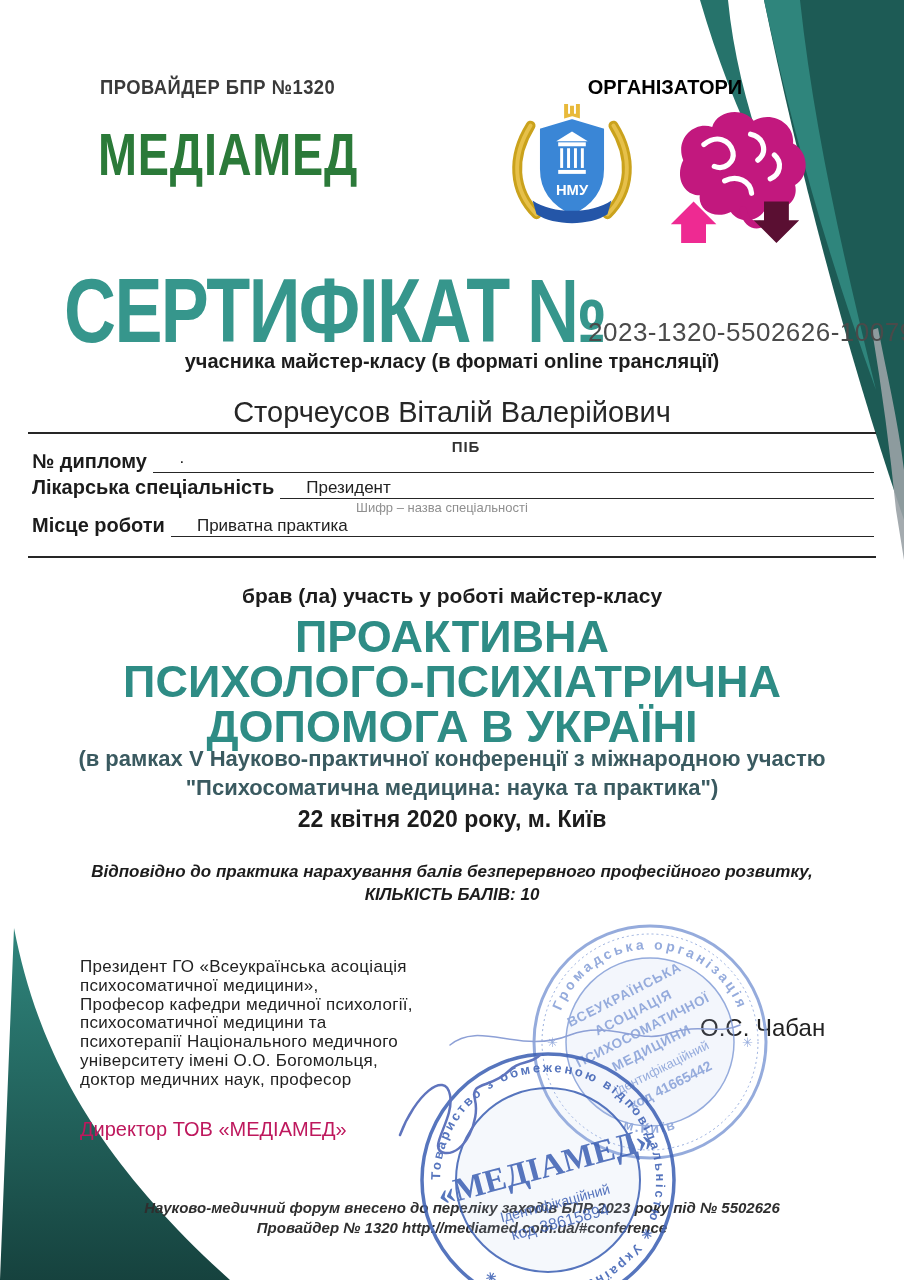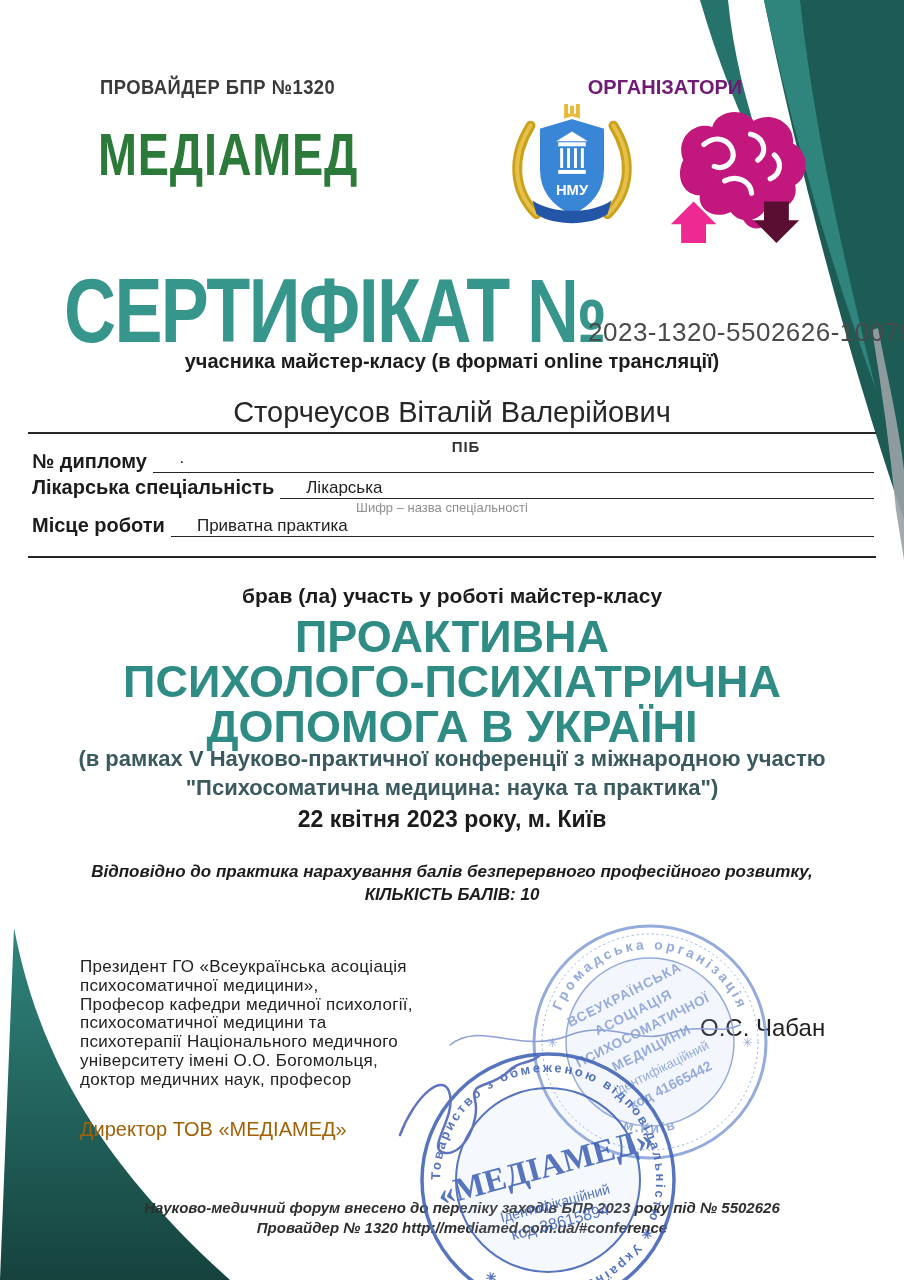--- a/index.html
+++ b/index.html
@@ -5,21 +5,21 @@
   html,body{margin:0;padding:0;background:#e8e8e8;}
   .page{
     position:relative;width:904px;height:1280px;margin:0 auto;
     background:#ffffff;overflow:hidden;
     font-family:"Liberation Sans", sans-serif;color:#1c1c1c;
   }
   .abs{position:absolute;}
   
   .provider{left:100px;top:76px;font-size:20px;font-weight:700;letter-spacing:.5px;color:#3a3a3a;transform:scaleX(.92);transform-origin:left top;white-space:nowrap;}
   .brand{left:98px;top:120px;font-size:60px;font-weight:800;color:#2b7a39;letter-spacing:1px;transform:scaleX(.78);transform-origin:left top;white-space:nowrap;}
-  .organizers{left:520px;top:76px;width:290px;text-align:center;font-size:20px;font-weight:700;color:#701a75;}
+  .organizers{left:520px;top:76px;width:290px;text-align:center;font-size:20px;font-weight:700;color:#000000;}
   
   .cert-heading{left:64px;top:268px;font-size:90px;line-height:86px;font-weight:800;color:#36968C;letter-spacing:-2px;transform:scaleX(.80);transform-origin:left top;white-space:nowrap;}
   .cert-number{left:588px;top:317px;font-size:26px;font-weight:500;color:#4a4a4a;letter-spacing:.5px;white-space:nowrap;}
   .cert-subtitle{left:0;top:350px;width:904px;text-align:center;font-size:20px;font-weight:600;}
   
   .recipient-name{left:0;top:396px;width:904px;text-align:center;font-size:29px;font-weight:500;color:#262626;}
   .name-underline{left:28px;top:432px;width:848px;border-top:2px solid #262626;height:0;}
   .name-caption{left:0;top:438px;width:904px;text-align:center;font-size:15px;font-weight:600;letter-spacing:1px;color:#333;padding-left:14px;}
   .field-row{display:flex;align-items:flex-end;}
   .field-row .lbl{font-size:20px;font-weight:600;white-space:nowrap;padding-right:6px;}
@@ -32,21 +32,21 @@
   .section-line{left:28px;top:556px;width:848px;border-top:2px solid #262626;height:0;}
   
   .participation{left:0;top:584px;width:904px;text-align:center;font-size:21px;font-weight:600;}
   .event-title{left:0;top:614px;width:904px;text-align:center;font-size:45px;line-height:45px;font-weight:800;color:#2E8C85;}
   .conference{left:0;top:744px;width:904px;text-align:center;font-size:22px;line-height:29px;font-weight:700;color:#3A5A60;}
   .date-place{left:0;top:806px;width:904px;text-align:center;font-size:23px;font-weight:800;}
   .criteria{left:0;top:860px;width:904px;text-align:center;font-size:17px;line-height:23px;font-weight:700;font-style:italic;}
   
   .president-role{left:80px;top:958px;width:460px;font-size:17px;line-height:18.8px;letter-spacing:.3px;color:#222;}
   .president-name{left:700px;top:1014px;font-size:24px;font-weight:500;color:#222;white-space:nowrap;}
-  .director-role{left:80px;top:1118px;font-size:20px;font-weight:500;color:#a16207;white-space:nowrap;}
+  .director-role{left:80px;top:1118px;font-size:20px;font-weight:500;color:#be185d;white-space:nowrap;}
   .director-name{left:618px;top:1110px;font-size:24px;font-weight:500;color:#222;white-space:nowrap;}
   
   .footer{left:40px;top:1198px;width:844px;text-align:center;font-size:15px;line-height:20px;font-style:italic;font-weight:600;color:#2e2e2e;z-index:1;}
   
   .swoosh-tr{right:0;top:0;z-index:0;}
   .swoosh-bl{left:0;top:900px;z-index:0;}
   .logo-crest{left:503px;top:96px;}
   .logo-brain{left:650px;top:98px;}
   .stamps{left:370px;top:895px;z-index:5;pointer-events:none;}
   .stamp-ring-text{font-family:"Liberation Sans",sans-serif;}
@@ -114,40 +114,40 @@
   <div class="abs recipient-name">Сторчеусов Віталій Валерійович</div>
   <div class="abs name-underline"></div>
   <div class="abs name-caption">ПІБ</div>
 
   <div class="abs field-row row-diploma">
     <span class="lbl">№ диплому</span>
     <span class="line"><span class="val">·</span></span>
   </div>
   <div class="abs field-row row-specialty">
     <span class="lbl">Лікарська спеціальність</span>
-    <span class="line"><span class="val">Лікарська</span></span>
+    <span class="line"><span class="val">Президент</span></span>
   </div>
   <div class="abs spec-hint">Шифр – назва спеціальності</div>
   <div class="abs field-row row-workplace">
     <span class="lbl">Місце роботи</span>
     <span class="line"><span class="val">Приватна практика</span></span>
   </div>
   <div class="abs section-line"></div>
 
   <div class="abs participation">брав (ла) участь у роботі майстер-класу</div>
   <div class="abs event-title">
     <div>ПРОАКТИВНА</div>
     <div>ПСИХОЛОГО-ПСИХІАТРИЧНА</div>
     <div>ДОПОМОГА В УКРАЇНІ</div>
   </div>
   <div class="abs conference">
     <div>(в рамках V Науково-практичної конференції з міжнародною участю</div>
     <div>"Психосоматична медицина: наука та практика")</div>
   </div>
-  <div class="abs date-place">22 квітня 2023 року, м. Київ</div>
+  <div class="abs date-place">22 квітня 2020 року, м. Київ</div>
   <div class="abs criteria">
     <div>Відповідно до практика нарахування балів безперервного професійного розвитку,</div>
     <div>КІЛЬКІСТЬ БАЛІВ: 10</div>
   </div>
 
   <div class="abs president-role">
     <div>Президент ГО «Всеукраїнська асоціація</div>
     <div>психосоматичної медицини»,</div>
     <div>Професор кафедри медичної психології,</div>
     <div>психосоматичної медицини та</div>

